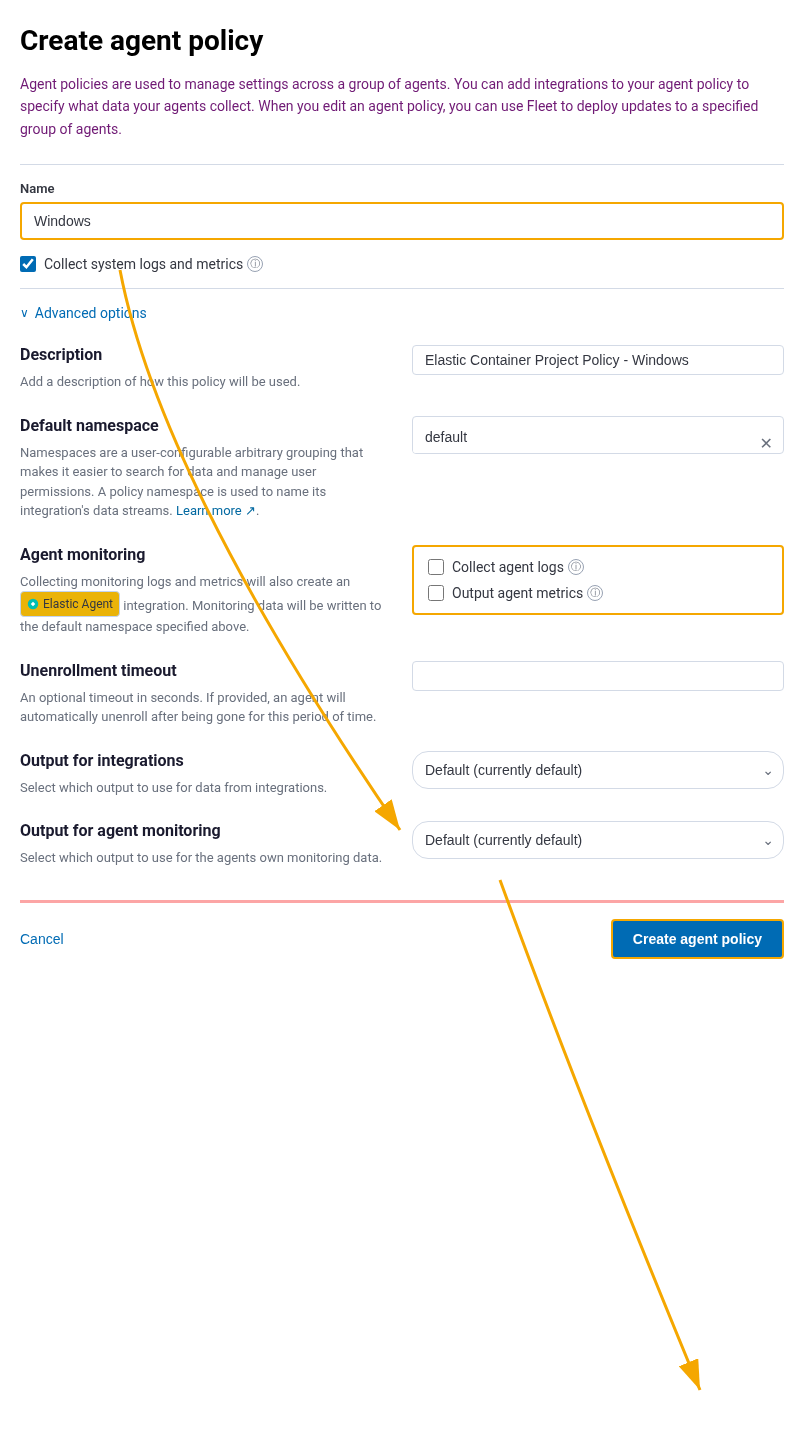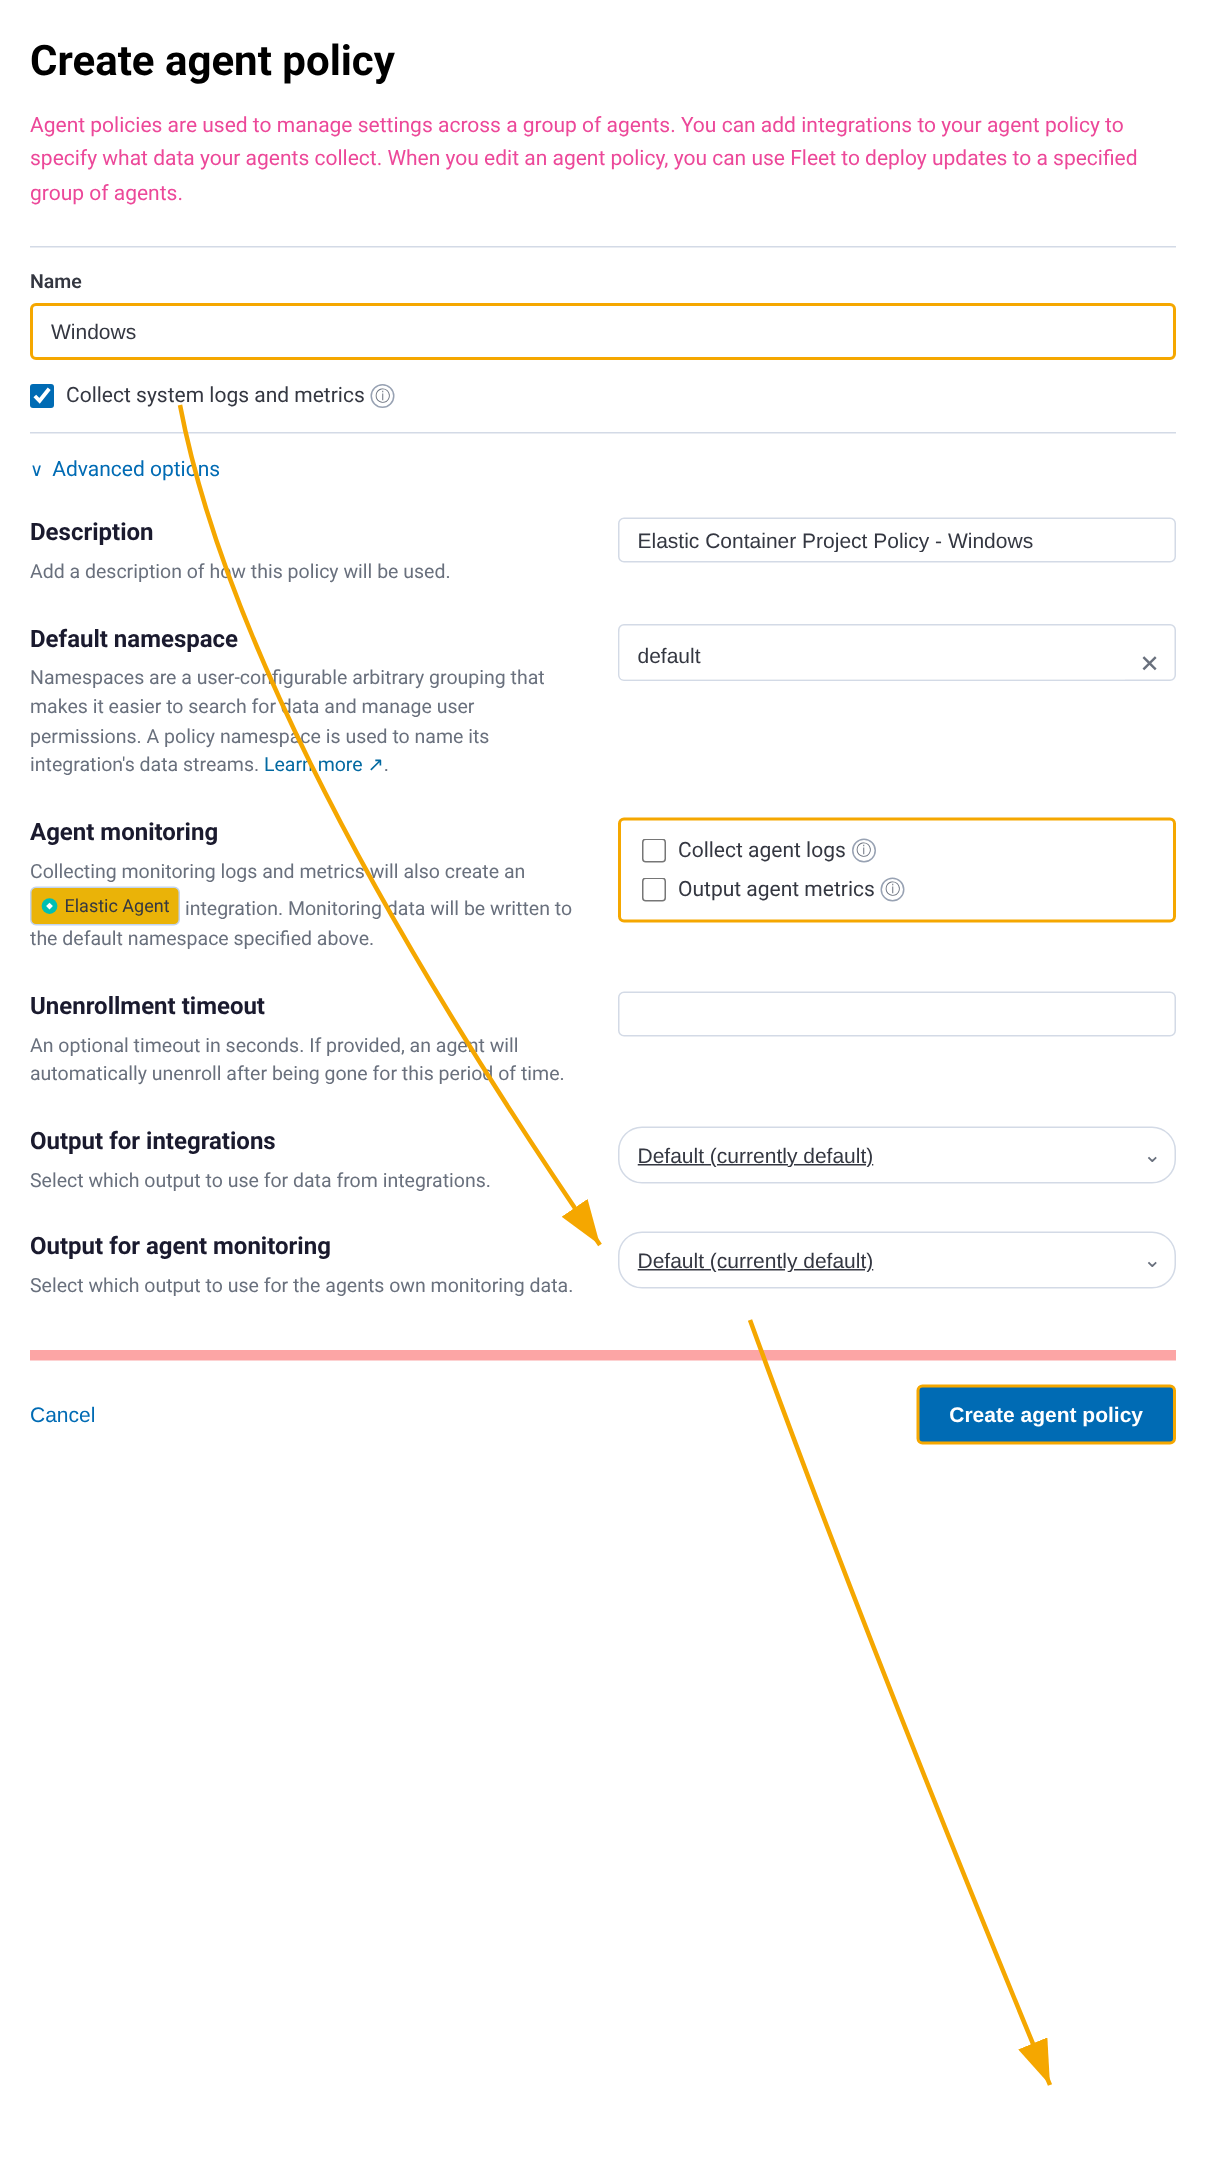--- a/index.html
+++ b/index.html
@@ -17,21 +17,21 @@
       max-width: 804px;
     }
     .page-title {
       font-size: 28px;
       font-weight: 700;
       color: #000;
       margin-bottom: 16px;
     }
     .page-description {
       font-size: 14px;
-      color: #ec4899;
+      color: #701a75;
       line-height: 1.6;
       margin-bottom: 24px;
     }
     .divider {
       border: none;
       border-top: 1px solid #d3dae6;
       margin: 16px 0;
     }
     .label {
       font-size: 13px;
@@ -187,37 +187,36 @@
       width: 100%;
       appearance: none;
       border: 1px solid #d3dae6;
       border-radius: 16px;
       padding: 8px 36px 8px 12px;
       font-size: 14px;
       color: #343741;
       background: #fff;
       height: 38px;
       cursor: pointer;
-      text-decoration: underline;
     }
     .select-arrow {
       position: absolute;
       right: 10px;
       top: 50%;
       transform: translateY(-50%);
       pointer-events: none;
       color: #69707d;
       font-size: 14px;
     }
     .footer {
       display: flex;
       justify-content: space-between;
       margin-top: 32px;
       padding-top: 16px;
-      border-top: 7px solid #fca5a5;
+      border-top: 3px solid #fca5a5;
     }
     .cancel-btn {
       background: none;
       border: none;
       color: #006bb4;
       font-size: 14px;
       cursor: pointer;
       font-weight: 500;
       padding: 8px 0;
     }

